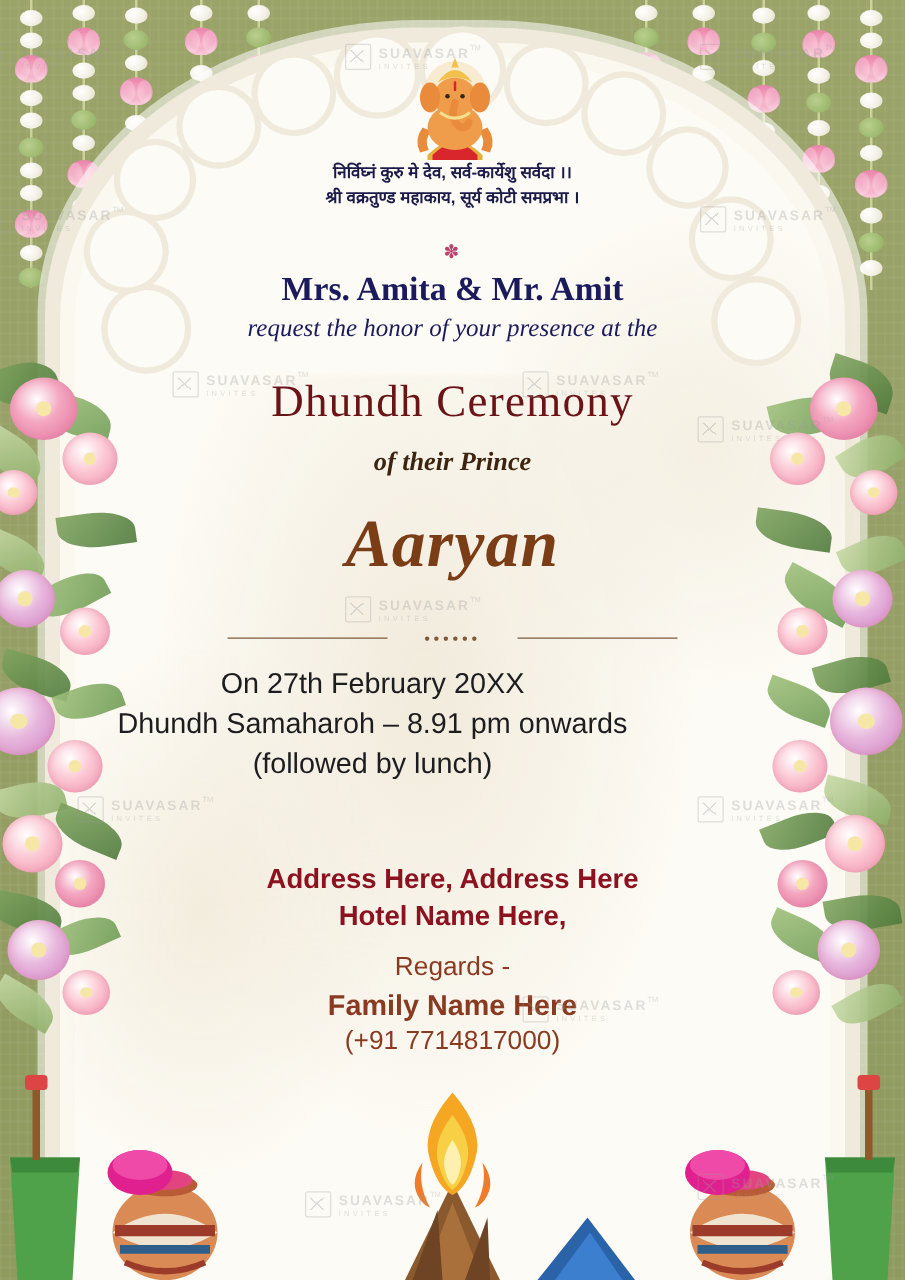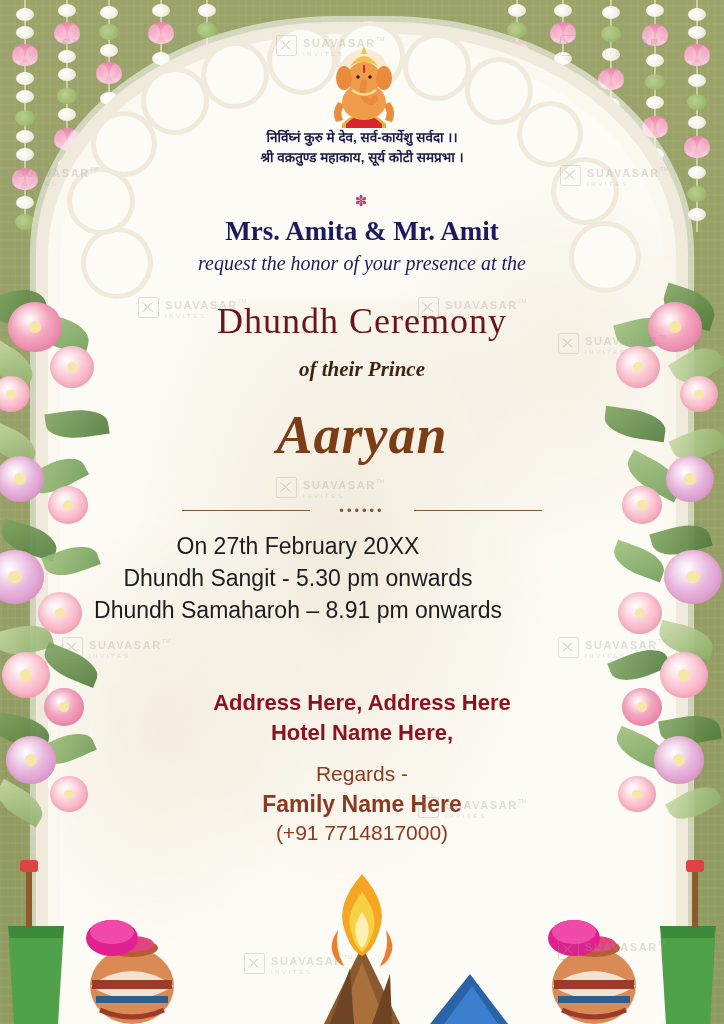--- a/index.html
+++ b/index.html
@@ -635,22 +635,22 @@
     <div class="name">Aaryan</div>
 
     <div class="sep">
       <div class="line l"></div>
       <div class="dots">••••••</div>
       <div class="line r"></div>
     </div>
 
     <div class="details">
       <div>On 27th February 20XX</div>
-      <div>Dhundh Sangit - 5.30 pm onwards</div>
       <div>Dhundh Samaharoh – 8.91 pm  onwards</div>
+      <div>(followed by lunch)</div>
     </div>
 
     <div class="venue">
       <div>Address Here, Address Here</div>
       <div>Hotel Name Here,</div>
     </div>
 
     <div class="regards-label">Regards -</div>
     <div class="family">Family Name Here</div>
     <div class="phone">(+91 7714817000)</div>

